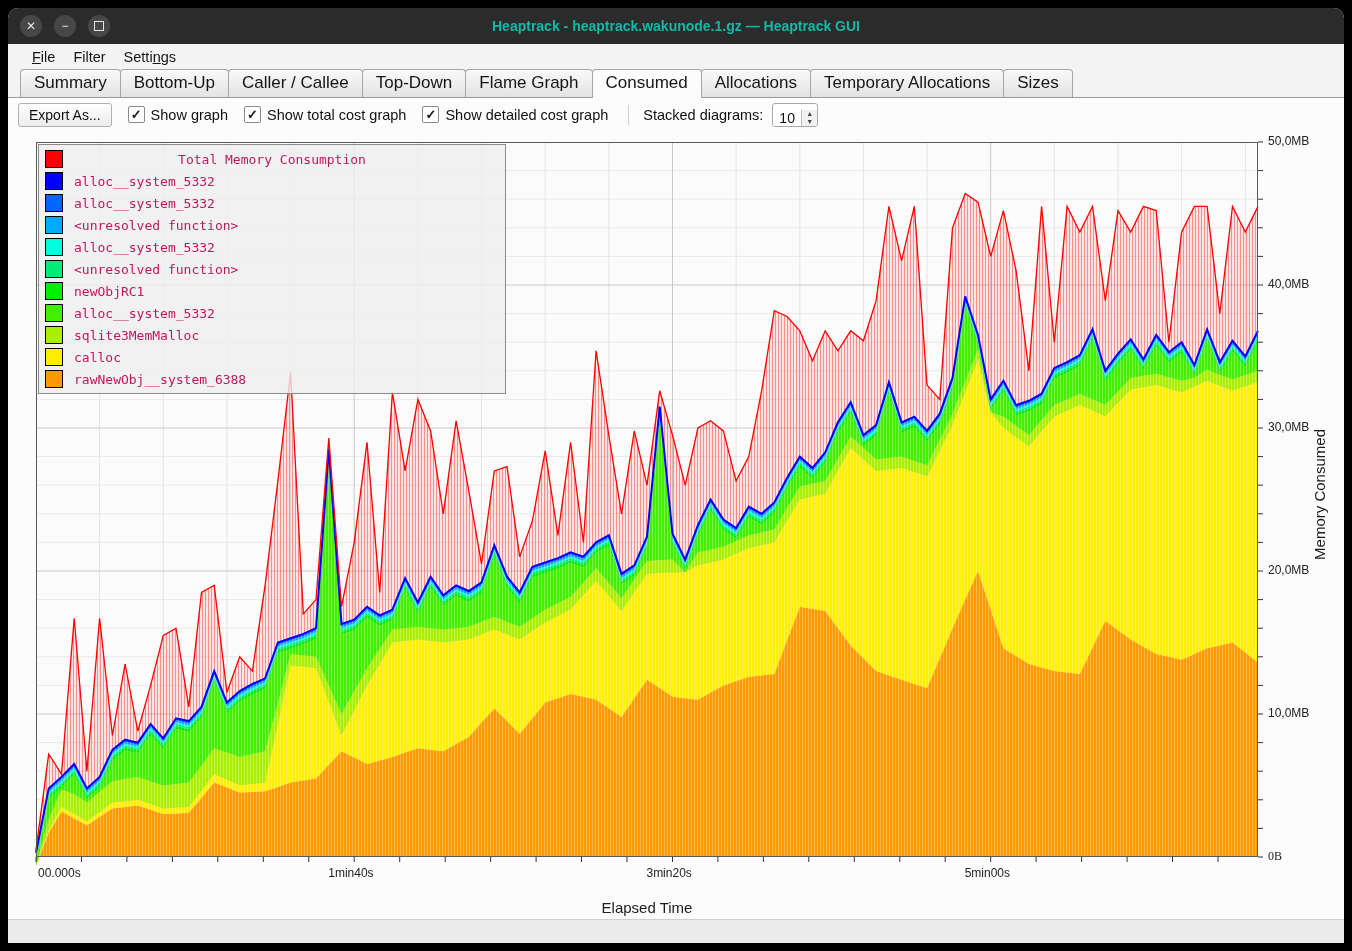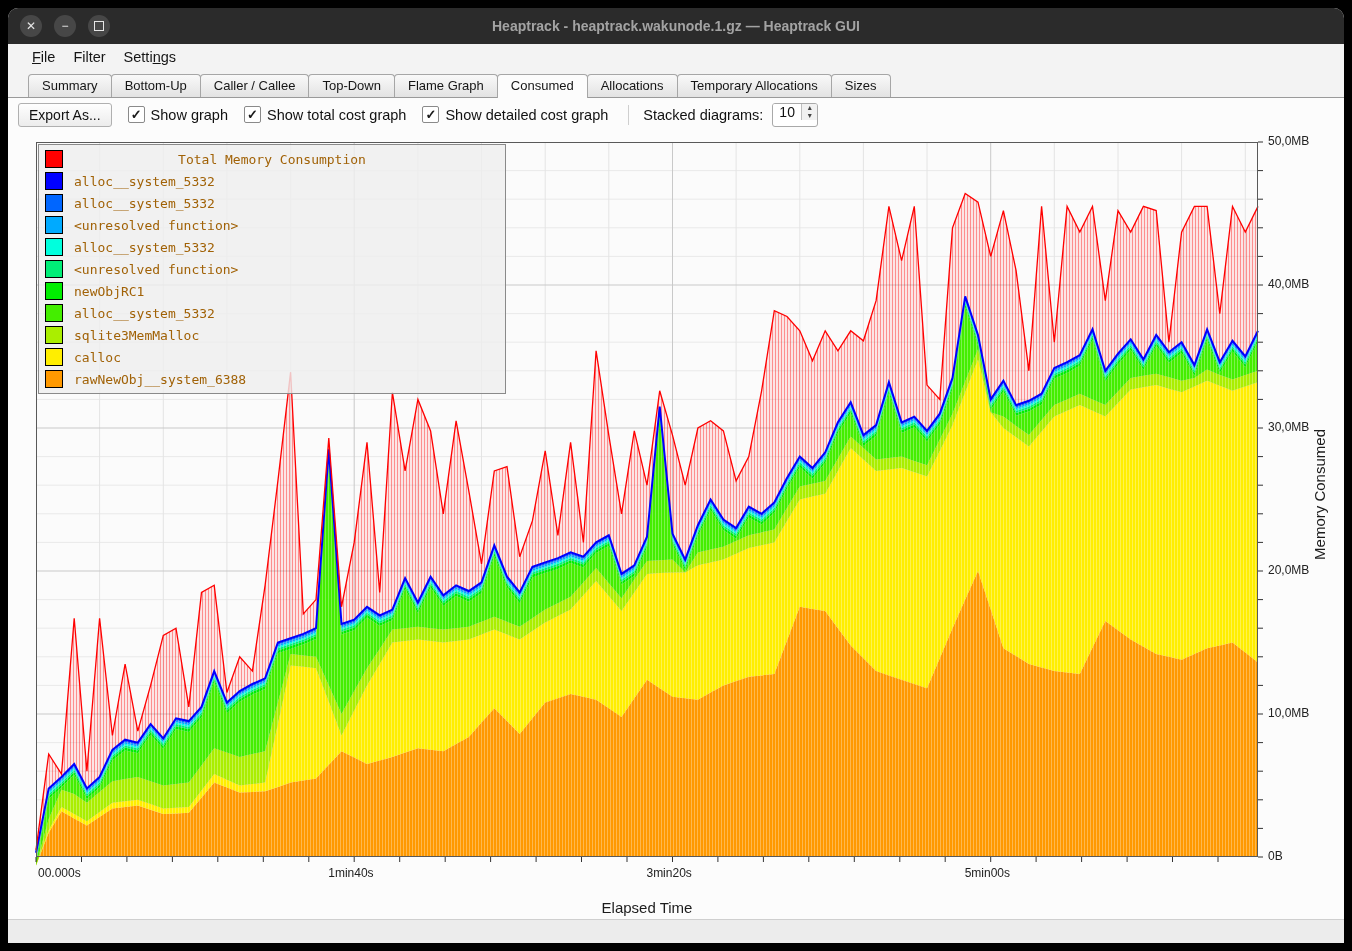--- a/index.html
+++ b/index.html
@@ -3,68 +3,68 @@
 <meta charset="utf-8">
 <style>
   html,body{margin:0;padding:0;background:#000;width:1352px;height:951px;overflow:hidden;
     font-family:"Liberation Sans",sans-serif;-webkit-font-smoothing:antialiased;}
   .page{position:relative;width:1352px;height:951px;background:#000;}
   .window{position:absolute;left:8px;top:8px;width:1336px;height:935px;background:#fcfcfc;
     border-radius:10px 10px 0 0;overflow:hidden;}
   
   .titlebar{position:relative;height:36px;background:#2b2b2b;color:#fff;}
   .wtitle{position:absolute;left:0;right:0;top:0;height:36px;line-height:36px;text-align:center;
-    font-size:14px;font-weight:bold;color:#a3a3a3;}
+    font-size:14px;font-weight:bold;color:#14b8a6;}
   .winbtns{position:absolute;left:12px;top:7px;display:flex;gap:12px;z-index:2;}
   .winbtn{width:22px;height:22px;border-radius:50%;background:#474747;color:#e6e6e6;display:flex;
     align-items:center;justify-content:center;font-size:12px;line-height:1;cursor:default;}
   .winbtn .sq{width:8px;height:8px;border:1.5px solid #e6e6e6;display:block;}
   
   .menubar{height:25px;background:#f3f3f3;display:flex;align-items:center;padding-left:15px;
     font-size:14.5px;color:#151515;}
   .menuitem{padding:2px 9px;}
   .menuitem .u{text-decoration:underline;}
   
-  .tabbar{height:28px;background:#f3f3f3;display:flex;align-items:flex-end;padding-left:20px;
-    border-bottom:1px solid #9a9a9a;font-size:13px;color:#151515;}
+  .tabbar{height:28px;background:#f3f3f3;display:flex;align-items:flex-end;padding-left:12px;
+    border-bottom:1px solid #9a9a9a;font-size:17px;color:#151515;}
   .tab{padding:3px 13px 4px 13px;border:1px solid #a6a6a6;border-bottom:none;
     border-radius:4px 4px 0 0;background:linear-gradient(#f9f9f9,#e3e3e3);margin-right:-1px;
     white-space:nowrap;position:relative;}
   .tab.active{background:#fcfcfc;z-index:2;margin-bottom:-1px;padding-bottom:5px;}
   
   .toolbar{height:33px;background:#fcfcfc;display:flex;align-items:center;padding:0 10px;
     font-size:14.5px;color:#111;gap:4px;}
   .btn{font-family:"Liberation Sans",sans-serif;font-size:14px;color:#111;padding:3px 10px;
     border:1px solid #b0b0b0;border-radius:3px;background:linear-gradient(#fefefe,#ececec);margin-right:12px;}
   .cbgroup{display:inline-flex;align-items:center;}
   .cb{display:inline-flex;align-items:center;margin-right:16px;}
   .cbbox{width:15px;height:15px;border:1px solid #8a8a8a;border-radius:2px;background:#fff;
     display:inline-flex;align-items:center;justify-content:center;font-size:13px;font-weight:bold;
     color:#1a1a1a;margin-right:6px;line-height:1;}
   .sep{width:1px;height:20px;background:#cfcfcf;margin:0 10px 0 0;display:inline-block;}
   .spinlabel{margin-right:5px;}
-  .spinbox{display:inline-flex;align-items:flex-start;border:1px solid #a9a9a9;border-radius:3px;
+  .spinbox{display:inline-flex;align-items:flex-end;border:1px solid #a9a9a9;border-radius:3px;
     background:#fff;height:22px;overflow:hidden;}
   .spinval{width:22px;border:none;outline:none;font-family:"Liberation Sans",sans-serif;
     font-size:14px;text-align:left;padding:0 0 0 6px;background:#fff;color:#111;}
   .spinbtns{display:flex;flex-direction:column;border-left:1px solid #bdbdbd;background:#f1f1f1;width:15px;}
   .spinbtns span{flex:1;display:flex;align-items:center;justify-content:center;font-size:8px;
     color:#444;line-height:1;}
   
   .chartregion{position:relative;height:788px;background:#fcfcfc;}
   #plot{position:absolute;left:28px;top:11px;overflow:visible;}
   .ticklabel{position:absolute;font-size:12px;color:#222;white-space:nowrap;}
   .axis-title-x{position:absolute;left:28px;top:768px;width:1222px;text-align:center;
     font-size:15px;color:#1c1c1c;}
   .axis-title-y{position:absolute;left:1303px;top:0;height:726px;display:flex;align-items:center;}
   .axis-title-y span{writing-mode:vertical-rl;transform:rotate(180deg);font-size:15px;color:#1c1c1c;}
   
   .legend{position:absolute;left:30px;top:13px;width:466px;background:rgba(238,238,238,0.82);
     border:1px solid #8a8a8a;padding:3px 0;font-family:"DejaVu Sans Mono",monospace;font-size:13px;
-    color:#a16207;z-index:5;}
+    color:#be185d;z-index:5;}
   .legrow{position:relative;height:22px;display:flex;align-items:center;}
   .legswatch{width:16px;height:16px;border:1.5px solid #000;margin-left:6px;flex:0 0 auto;}
   .leglabel{margin-left:11px;white-space:nowrap;}
   .legtitle{position:absolute;left:0;right:0;text-align:center;}
   
   .statusbar{height:25px;background:#ececec;border-top:1px solid #cfcfcf;}
 </style>
 </head>
 <body>
 
@@ -248,21 +248,21 @@
           <line x1="1222" x2="1227" y1="200.2" y2="200.2" stroke="#333"></line>
           <line x1="1222" x2="1227" y1="171.6" y2="171.6" stroke="#333"></line>
           <line x1="1222" x2="1227" y1="143.0" y2="143.0" stroke="#333"></line>
           <line x1="1222" x2="1227" y1="114.4" y2="114.4" stroke="#333"></line>
           <line x1="1222" x2="1227" y1="85.8" y2="85.8" stroke="#333"></line>
           <line x1="1222" x2="1227" y1="57.2" y2="57.2" stroke="#333"></line>
           <line x1="1222" x2="1227" y1="28.6" y2="28.6" stroke="#333"></line>
           <line x1="1222" x2="1227" y1="0.0" y2="0.0" stroke="#333"></line>
         </svg>
       <div id="ylabels">
-          <div class="ticklabel" style="left: 1260px; top: 718px;">0B</div>
+          <div class="ticklabel" style="left: 1260px; top: 718px; font-family: Liberation Serif, serif;">0B</div>
           <div class="ticklabel" style="left: 1260px; top: 575px;">10,0MB</div>
           <div class="ticklabel" style="left: 1260px; top: 432px;">20,0MB</div>
           <div class="ticklabel" style="left: 1260px; top: 289px;">30,0MB</div>
           <div class="ticklabel" style="left: 1260px; top: 146px;">40,0MB</div>
           <div class="ticklabel" style="left: 1260px; top: 3px;">50,0MB</div>
         </div>
       <div id="xlabels">
           <div class="ticklabel" style="left: 30px; top: 735px;">00.000s</div>
           <div class="ticklabel" style="left: 320.229px; top: 735px;">1min40s</div>
           <div class="ticklabel" style="left: 638.458px; top: 735px;">3min20s</div>

